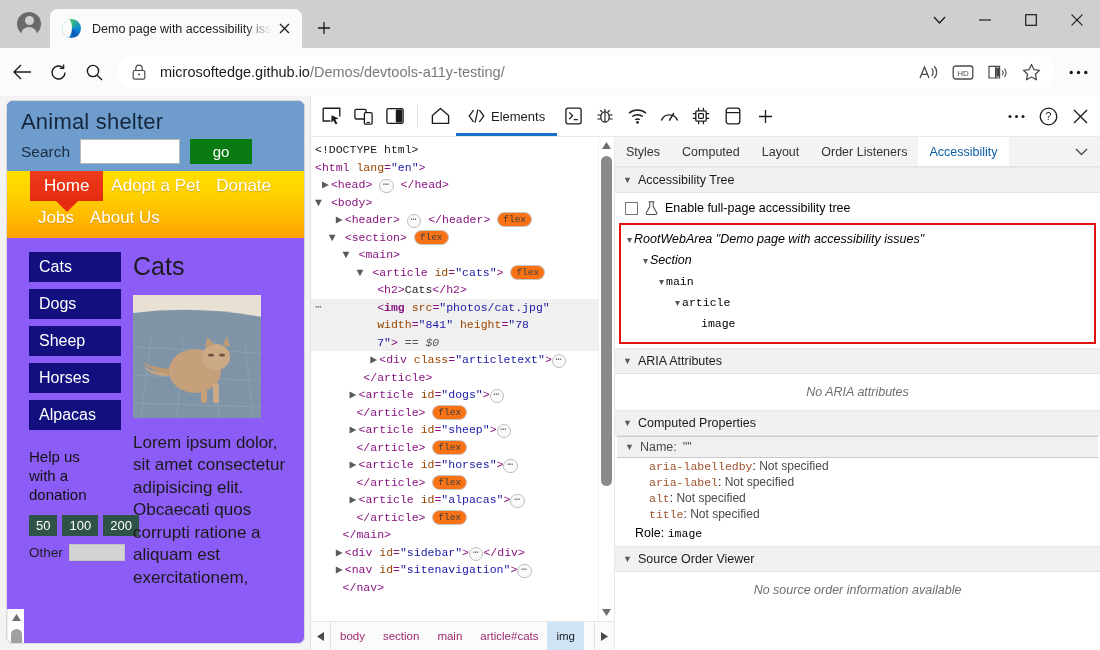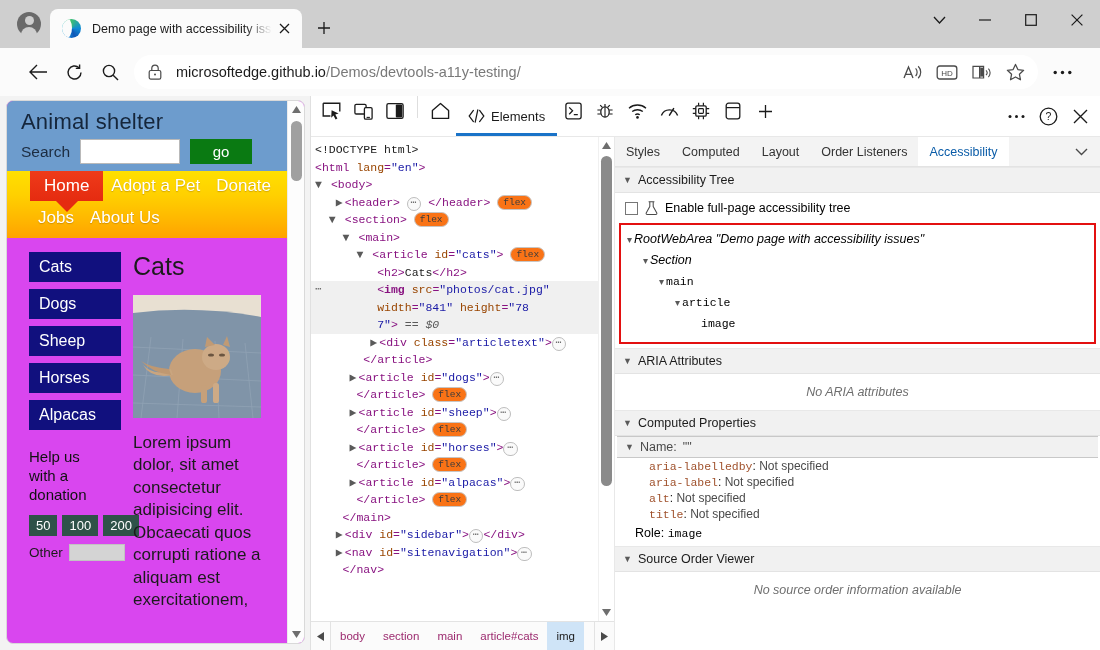--- a/index.html
+++ b/index.html
@@ -56,21 +56,21 @@
     width: 32px; height: 32px; margin-left: 6px; margin-bottom: 4px;
     display: flex; align-items: center; justify-content: center;
     border-radius: 4px; cursor: pointer;
   }
   .wincontrols { position: absolute; right: 0; top: 0; display: flex; height: 40px; }
   .wc { width: 46px; height: 40px; display: flex; align-items: center; justify-content: center; cursor: pointer; }
 
   
   .addressbar {
     height: 48px; background: #fbfbfb; display: flex; align-items: center;
-    padding: 0 20px; gap: 0;
+    padding: 0 4px; gap: 0;
   }
   .nav-btn {
     width: 36px; height: 36px; display: flex; align-items: center; justify-content: center;
     border-radius: 50%; cursor: pointer; flex: 0 0 auto;
   }
   .omnibox {
     flex: 1 1 auto; height: 34px; background: #ffffff; border-radius: 17px;
     display: flex; align-items: center; margin: 0 6px; padding: 0 6px 0 14px;
     cursor: text; min-width: 0;
   }
@@ -87,22 +87,22 @@
 
   
   .content { display: flex; height: 554px; background: #f3f3f3; }
 
   
   .page-pane {
     width: 310px; flex: 0 0 310px; background: #f3f3f3; padding: 4px 5px 6px 6px;
     position: relative;
   }
   .page-frame {
-    width: 100%; height: 100%; background: #d946ef; border-radius: 7px;
-    border: 1px solid #d9d9d9; overflow: hidden; position: relative; display: flex;
+    width: 100%; height: 100%; background: #8b5cf6; border-radius: 7px;
+    border: 1px solid #d9d9d9; overflow: hidden; position: relative; display: flex; flex-direction: column;
   }
   .page-scroll { flex: 1 1 auto; overflow: hidden; position: relative; }
   .site-header {
     background: #6d9ccd; padding: 8px 0 7px 14px;
   }
   .site-title { font-size: 22px; color: #15263b; font-weight: 400; letter-spacing: .2px; }
   .search-row { display: flex; align-items: center; margin-top: 4px; gap: 10px; }
   .search-label { font-size: 15.5px; color: #1c2c40; }
   .search-field {
     width: 100px; height: 25px; background: #ffffff; border: 1px solid #b9b9b9; cursor: text;
@@ -162,21 +162,21 @@
   .sb-track { flex: 1 1 auto; width: 100%; position: relative; }
   .sb-thumb {
     position: absolute; top: 3px; left: 3px; width: 11px; height: 60px;
     background: #a0a0a0; border-radius: 6px; cursor: pointer;
   }
 
   
   .devtools { flex: 1 1 auto; background: #ffffff; display: flex; flex-direction: column;
      border-left: 1px solid #e0e0e0; }
   .dt-toolbar {
-    height: 41px; display: flex; background: #ffffff;
+    height: 41px; display: flex; align-items: center; background: #ffffff;
     border-bottom: 1px solid #e8e8e8; padding: 0 4px;
   }
   .dt-icon {
     width: 32px; height: 30px; display: flex; align-items: center; justify-content: center;
     cursor: pointer; border-radius: 3px; flex: 0 0 auto;
   }
   .dt-sep { width: 1px; height: 22px; background: #dedede; margin: 0 6px; flex: 0 0 auto; }
   .dt-tab {
     height: 40px; display: flex; align-items: center; gap: 6px; padding: 0 12px;
     font-size: 13px; color: #1b1b1b; cursor: pointer; position: relative;
@@ -584,20 +584,21 @@
         </div>
       </div>
 
       <div class="dt-body">
 
         <div class="dom-pane">
           <div class="dom-scrollwrap">
             <div class="dom-tree">
               <div class="dom-row"><span class="doctype">&lt;!DOCTYPE html&gt;</span></div>
               <div class="dom-row"><span class="punct">&lt;</span><span class="tag">html</span> <span class="attr">lang</span><span class="punct">=</span><span class="val">"en"</span><span class="punct">&gt;</span></div>
+              <div class="dom-row"> <span class="arrow">▶</span><span class="punct">&lt;</span><span class="tag">head</span><span class="punct">&gt;</span> <span class="badge-dots">⋯</span> <span class="punct">&lt;/</span><span class="tag">head</span><span class="punct">&gt;</span></div>
               <div class="dom-row"><span class="arrow">▼</span> <span class="punct">&lt;</span><span class="tag">body</span><span class="punct">&gt;</span></div>
               <div class="dom-row">   <span class="arrow">▶</span><span class="punct">&lt;</span><span class="tag">header</span><span class="punct">&gt;</span> <span class="badge-dots">⋯</span> <span class="punct">&lt;/</span><span class="tag">header</span><span class="punct">&gt;</span> <span class="badge-flex">flex</span></div>
               <div class="dom-row">  <span class="arrow">▼</span> <span class="punct">&lt;</span><span class="tag">section</span><span class="punct">&gt;</span> <span class="badge-flex">flex</span></div>
               <div class="dom-row">    <span class="arrow">▼</span> <span class="punct">&lt;</span><span class="tag">main</span><span class="punct">&gt;</span></div>
               <div class="dom-row">      <span class="arrow">▼</span> <span class="punct">&lt;</span><span class="tag">article</span> <span class="attr">id</span><span class="punct">=</span><span class="val">"cats"</span><span class="punct">&gt;</span> <span class="badge-flex">flex</span></div>
               <div class="dom-row">         <span class="punct">&lt;</span><span class="tag">h2</span><span class="punct">&gt;</span>Cats<span class="punct">&lt;/</span><span class="tag">h2</span><span class="punct">&gt;</span></div>
               <div class="dom-row sel"><span class="gutter-dots">⋯</span>         <span class="punct">&lt;</span><span class="tag" style="font-weight:bold">img</span> <span class="attr">src</span><span class="punct">=</span><span class="val">"photos/cat.jpg"</span></div>
               <div class="dom-row sel">         <span class="attr">width</span><span class="punct">=</span><span class="val">"841"</span> <span class="attr">height</span><span class="punct">=</span><span class="val">"78</span></div>
               <div class="dom-row sel">         <span class="val">7"</span><span class="punct">&gt;</span> <span class="eq0">== $0</span></div>
               <div class="dom-row">        <span class="arrow">▶</span><span class="punct">&lt;</span><span class="tag">div</span> <span class="attr">class</span><span class="punct">=</span><span class="val">"articletext"</span><span class="punct">&gt;</span><span class="badge-dots">⋯</span></div>

